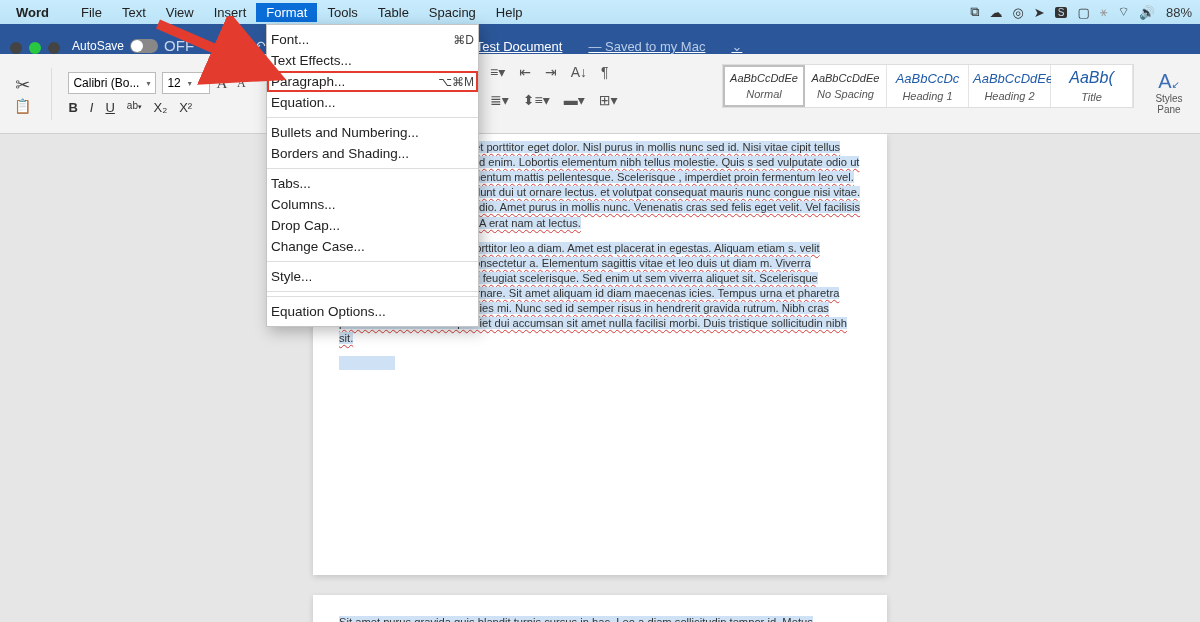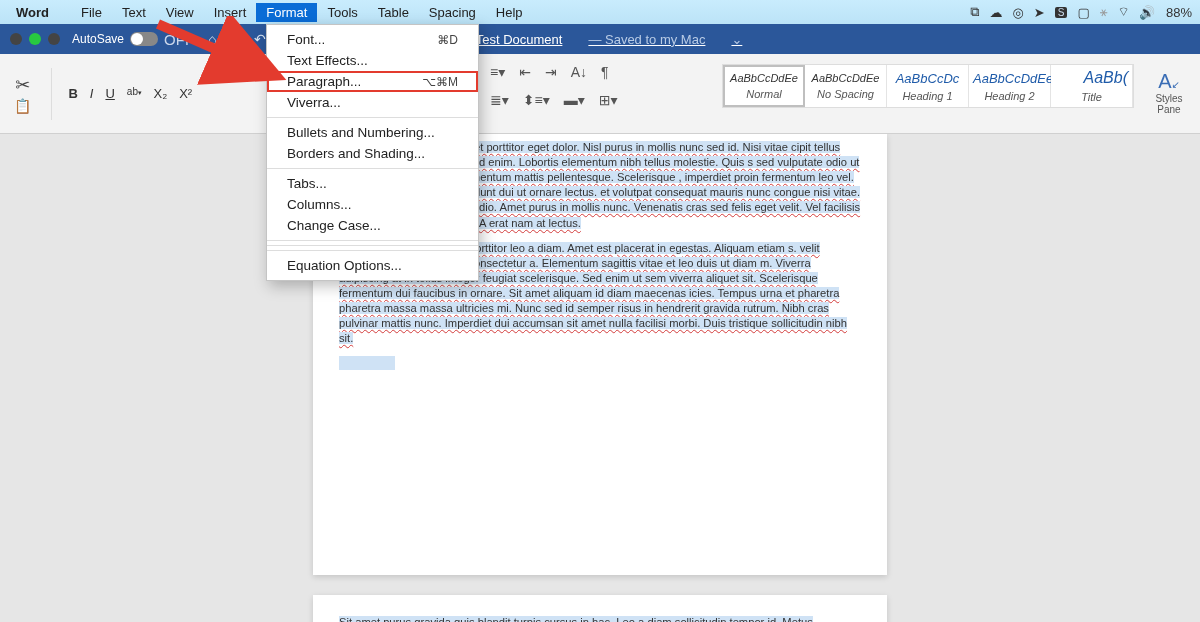--- a/index.html
+++ b/index.html
@@ -7,21 +7,21 @@
 
 
 .mac-menubar { height: 24px; background: linear-gradient(#c9ecfd, #bbe3f7); display: flex; align-items: center; padding: 0 8px; font-size: 13px; color: #222; position: relative; }
 .mac-menubar .app-name { font-weight: 700; margin-right: 14px; padding: 1px 8px;}
 .mac-menubar .menu-item { padding: 2px 10px; cursor: default; }
 .mac-menubar .menu-item.active { background: #0a6cd6; color: #fff; }
 .mac-status { margin-left: auto; display: flex; gap: 10px; align-items: center; color: #333; font-size: 13px; }
 .mac-status .battery { font-size: 13px; }
 
 
-.word-titlebar { height: 30px; background: #2b579a; display: flex; align-items: center; color: #fff; font-size: 13px; padding: 0 10px; position: relative; }
+.word-titlebar { height: 30px; background: #2b579a; display: flex; align-items: flex-end; color: #fff; font-size: 13px; padding: 0 10px; position: relative; }
 .traffic { display: flex; gap: 7px; margin-right: 12px; }
 .traffic span { width: 12px; height: 12px; border-radius: 50%; display: inline-block; }
 .tl-close{background:#444;} .tl-min{background:#28c840;} .tl-max{background:#444;}
 .autosave { display:flex; align-items:center; gap:6px; font-size:12px;}
 .toggle { width:28px; height:14px; background:#888; border-radius:8px; position:relative;}
 .toggle::after{content:"";width:12px;height:12px;border-radius:50%;background:#fff;position:absolute;top:1px;left:1px;}
 .qat { display:flex; gap:10px; margin-left:14px; align-items:center;}
 .qat-icon{ color:#d8e4f2; font-size:14px; }
 .titlebar-center { position:absolute; left:50%; transform:translateX(-50%); display:flex; align-items:center; gap:6px;text-decoration:underline; }
 .titlebar-center .doc-icon{ width:12px; height:14px; background:#dce6f5; border-radius:1px; display:inline-block;}
@@ -34,37 +34,37 @@
 .font-box{width:88px;} .size-box{width:48px;}
 .small-btn { font-size:13px; color:#444; font-family:"Times New Roman",serif;}
 .font-row { display:flex; gap:6px; align-items:center; }
 .font-col { display:flex; flex-direction:column; gap:6px; }
 .font-bottom { display:flex; gap:12px; font-size:13px; color:#333; font-family:"Times New Roman",serif;}
 .style-gallery{ margin-left:auto; display:flex; gap:0; border:1px solid #ddd;font-style:italic; }
 .style-card{ width:82px; padding:4px; text-align:center; border-right:1px solid #e4e4e4; background:#fff; font-size:11px; color:#555; display:flex; flex-direction:column; justify-content:center; }
 .style-card.sel{ border:1px solid #bfbfbf; box-shadow: 0 0 0 1px #bfbfbf inset;}
 .style-preview{ font-size:11px; color:#333; margin-bottom:4px;}
 .style-card.h1 .style-preview, .style-card.h2 .style-preview, .style-card.title .style-preview{ color:#1f5ba9; font-size:13px;}
-.style-card.title .style-preview{font-size:16px;text-align:right;}
+.style-card.title .style-preview{font-size:16px;}
 .styles-pane{ width:46px; text-align:center; font-size:10px; color:#555; padding:6px 4px;}
 
 
 .canvas-area{ position:absolute; top:134px; left:0; right:0; bottom:0; background:#e6e6e6; overflow:hidden;}
 .page{ width:574px; background:#fff; margin:0 auto 20px auto; padding:12px 26px 200px 26px; font-family:Calibri,Arial,sans-serif; font-size:11.2px; line-height:1.35; color:#333; box-shadow:0 2px 6px rgba(0,0,0,0.15);}
 .page.first{ margin-top:0; padding-top:6px;}
 .page .para{ margin-bottom:10px; }
 .sel-bg{ background:#cfe2f5; box-decoration-break:clone;}
 .squiggle-r{ text-decoration: underline wavy #d33c3c 1px; text-underline-offset: 2px;}
 .squiggle-b{ text-decoration: underline wavy #2a6bd8 1px; text-underline-offset: 2px;}
 .sel-handle{ display:inline-block; width:56px; height:14px; background:#cfe2f5;}
 .page2{ margin-top:14px; padding-top:20px;}
 
 
 .format-menu{ position:absolute; top:24px; left:266px; width:213px; background:#fff; border:1px solid #c4c4c4; box-shadow: 3px 5px 14px rgba(0,0,0,0.25); z-index:50; font-size:13.5px; color:#222; padding:4px 0;}
-.format-menu .mi{ padding:3px 20px; display:flex; align-items:center; justify-content:space-between; cursor:default;}
+.format-menu .mi{ padding:3px 4px; display:flex; align-items:center; justify-content:space-between; cursor:default;}
 .format-menu .mi .sc{ font-size:12px; color:#444;}
 .format-menu .sep{ height:1px; background:#ddd; margin:4px 0;}
 .format-menu .mi.highlight{ outline:2px solid #e33b2e; outline-offset:-2px; }
 
 
 .arrow{ position:absolute; top:16px; left:148px; width:150px; height:75px; z-index:60; pointer-events:none;}
 
 .chev::after{content:"\25BE"; font-size:8px; margin-left:3px; color:#666;}
 .vline{width:1px;height:52px;background:#ddd;margin:0 6px;}
 </style>
@@ -121,20 +121,30 @@
   </div>
 </div>
 
 <div class="ribbon">
   <div class="clip-sec">
     <span style="font-size:18px;">✂</span>
     <span style="font-size:14px;">📋</span>
   </div>
   <div class="vline"></div>
   <div class="font-col">
+    <div class="font-row">
+      <div class="font-box chev">
+          <span>Calibri (Bo...</span>
+        </div>
+      <div class="size-box chev">
+          <span>12</span>
+        </div>
+      <span class="small-btn" style="font-size:15px;">A<span style="font-size:8px;vertical-align:super;">^</span></span>
+      <span class="small-btn" style="font-size:12px;">A</span>
+    </div>
     <div class="font-bottom">
       <span style="font-weight:700;">B</span>
       <span style="font-style:italic;">I</span>
       <span style="text-decoration:underline;">U</span>
       <span style="font-size:10px;">ab<span style="font-size:7px;">▾</span></span>
       <span>X₂</span>
       <span>X²</span>
     </div>
   </div>
 
@@ -197,40 +207,46 @@
       <span class="sc">⌘D</span>
     </div>
     <div class="mi">
       <span>Text Effects...</span>
     </div>
     <div class="mi highlight">
       <span>Paragraph...</span>
       <span class="sc">⌥⌘M</span>
     </div>
     <div class="mi">
-      <span>Viverra...</span>
+      <span>Equation...</span>
     </div>
     <div class="sep"></div>
     <div class="mi">
       <span>Bullets and Numbering...</span>
     </div>
     <div class="mi">
       <span>Borders and Shading...</span>
     </div>
     <div class="sep"></div>
     <div class="mi">
       <span>Tabs...</span>
     </div>
     <div class="mi">
       <span>Columns...</span>
     </div>
     <div class="mi">
+      <span>Drop Cap...</span>
+    </div>
+    <div class="mi">
       <span>Change Case...</span>
     </div>
     <div class="sep"></div>
+    <div class="mi">
+      <span>Style...</span>
+    </div>
     <div class="sep"></div>
     <div class="sep"></div>
     <div class="mi">
       <span>Equation Options...</span>
     </div>
   </div>
 
 <svg class="arrow" viewBox="0 0 150 75">
   <defs>
     <marker id="ah" markerWidth="8" markerHeight="8" refX="6" refY="4" orient="auto">

